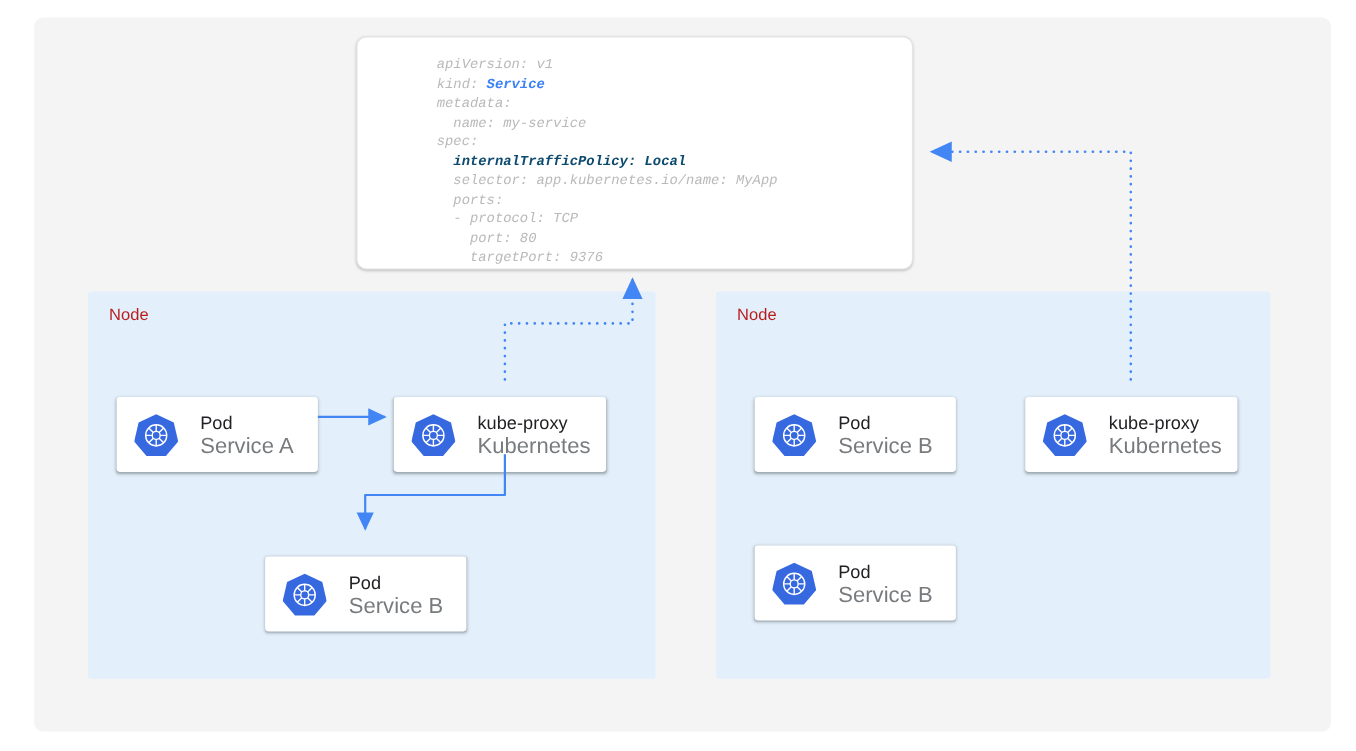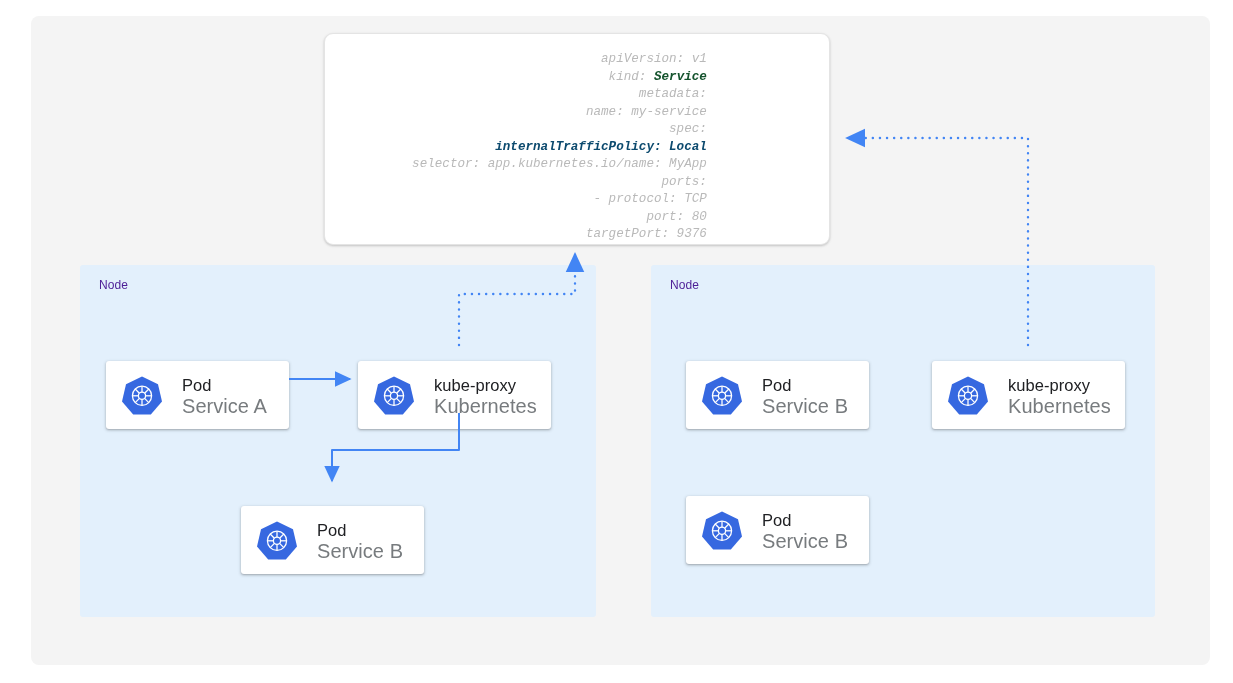--- a/index.html
+++ b/index.html
@@ -30,56 +30,55 @@
     left: 324px;
     top: 33px;
     width: 506px;
     height: 212px;
     background: #ffffff;
     border: 1px solid #e4e4e4;
     border-radius: 9px;
     box-shadow: 0 1px 3px rgba(0,0,0,0.14), 0 1px 2px rgba(0,0,0,0.07);
     box-sizing: border-box;
     overflow: hidden;
-    text-align: right;
   }
   #yaml-code {
     position: absolute;
     left: 72px;
     top: 17px;
     margin: 0;
     font-family: "Liberation Mono", "DejaVu Sans Mono", monospace;
     font-style: italic;
     font-size: 12.6px;
     line-height: 17.55px;
     color: #b9b9b9;
     white-space: pre;
   }
   #yaml-code .b {
     font-weight: bold;
-    color: #14532d;
+    color: #3b82f6;
   }
   #yaml-code .bl {
     font-weight: bold;
     color: #0c4a6e;
   }
   
   .node-box {
     position: absolute;
     background: #e3f0fc;
     border-radius: 3px;
   }
   #node-left  { left: 80px;  top: 265px; width: 516px; height: 352px; }
   #node-right { left: 651px; top: 265px; width: 504px; height: 352px; }
   .node-label {
     position: absolute;
     left: 19px;
     top: 13px;
-    font-size: 12px;
-    color: #4c1d95;
+    font-size: 15px;
+    color: #b91c1c;
     letter-spacing: 0.1px;
   }
   
   .card {
     position: absolute;
     background: #ffffff;
     border-radius: 3px;
     box-shadow: 0 1px 2px rgba(60,64,67,0.3), 0 1px 3px 1px rgba(60,64,67,0.12);
     display: flex;
     align-items: center;

